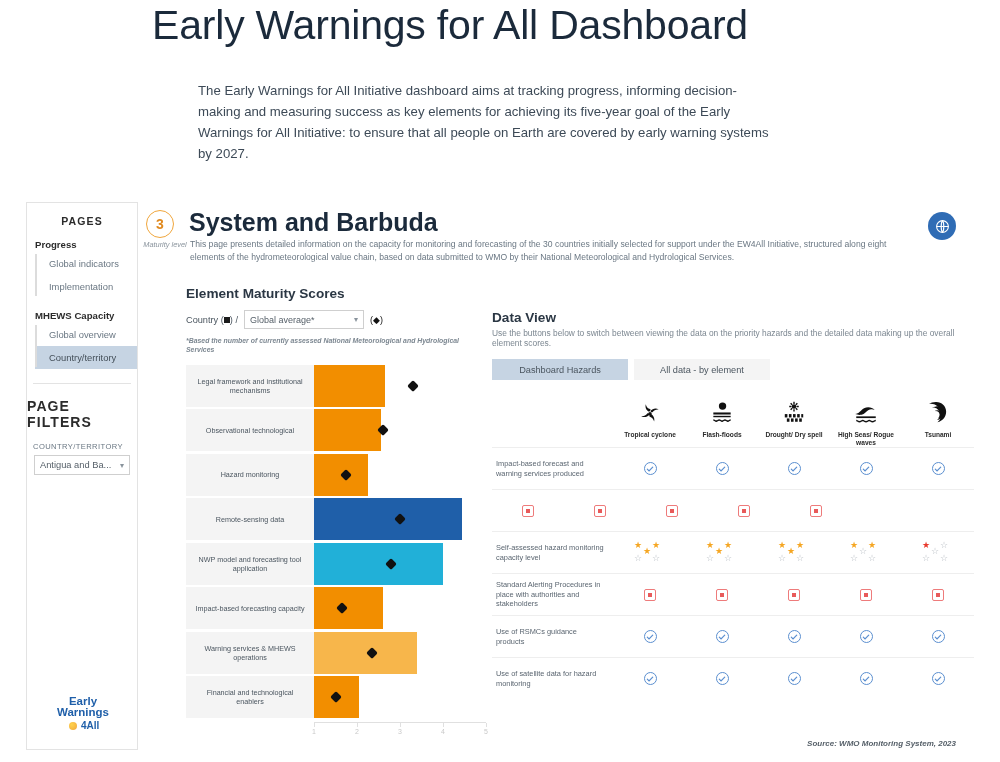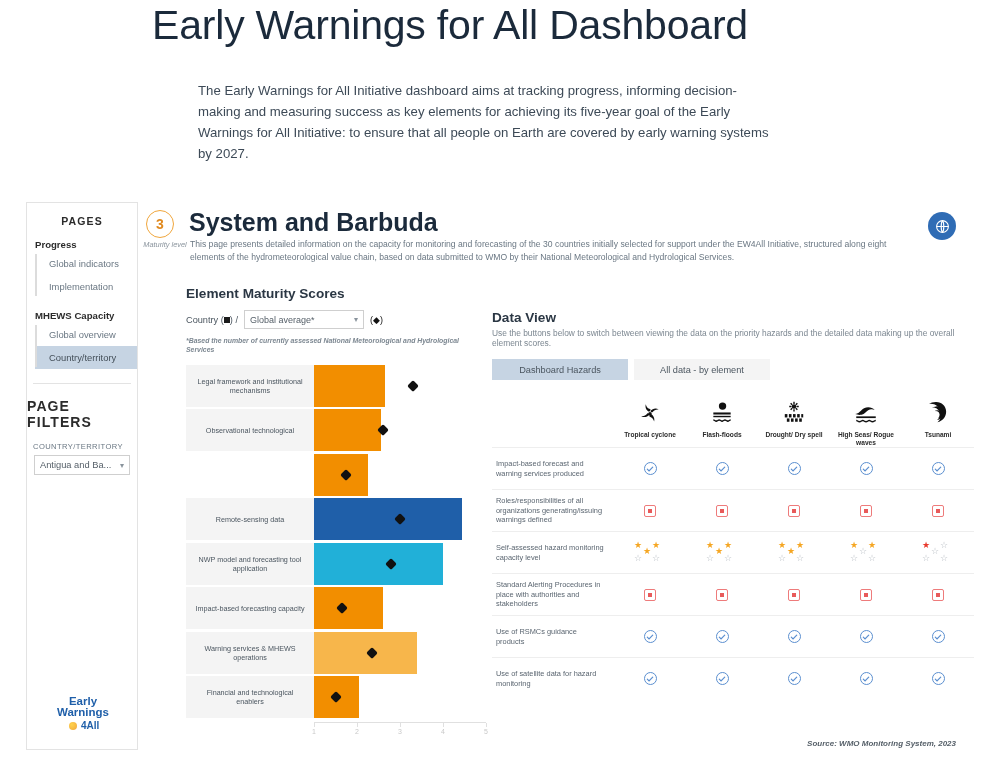--- a/index.html
+++ b/index.html
@@ -288,20 +288,21 @@
             </div>
           </div>
           <div class="bar-row">
             <div class="bar-label">Observational technological</div>
             <div class="bar-track">
               <div class="bar-fill" style="width: 66.65px; background: rgb(242, 142, 0);"></div>
               <div class="bar-diamond" style="left: 68.8px;"></div>
             </div>
           </div>
           <div class="bar-row">
+            <div class="bar-label">Hazard monitoring</div>
             <div class="bar-track">
               <div class="bar-fill" style="width: 53.75px; background: rgb(242, 142, 0);"></div>
               <div class="bar-diamond" style="left: 32.25px;"></div>
             </div>
           </div>
           <div class="bar-row">
             <div class="bar-label">Remote-sensing data</div>
             <div class="bar-track">
               <div class="bar-fill" style="width: 148.35px; background: rgb(31, 95, 169);"></div>
               <div class="bar-diamond" style="left: 86px;"></div>
@@ -460,21 +461,20 @@
             </div>
             <div class="mx-cell">
               <div class="ico-check">
                 <svg width="8" height="8" viewBox="0 0 10 10">
                   <path d="M1.6 5.2 3.8 7.4 8.4 2.6" stroke="#5b8fd0" stroke-width="1.5" fill="none" stroke-linecap="round"></path>
                 </svg>
               </div>
             </div>
           </div>
           <div class="mx-row">
-            <div class="mx-rowlabel">Roles/responsibilities of all organizations generating/issuing warnings defined</div>
             <div class="mx-cell">
               <div class="ico-x">
                 <i></i>
               </div>
             </div>
             <div class="mx-cell">
               <div class="ico-x">
                 <i></i>
               </div>
             </div>

